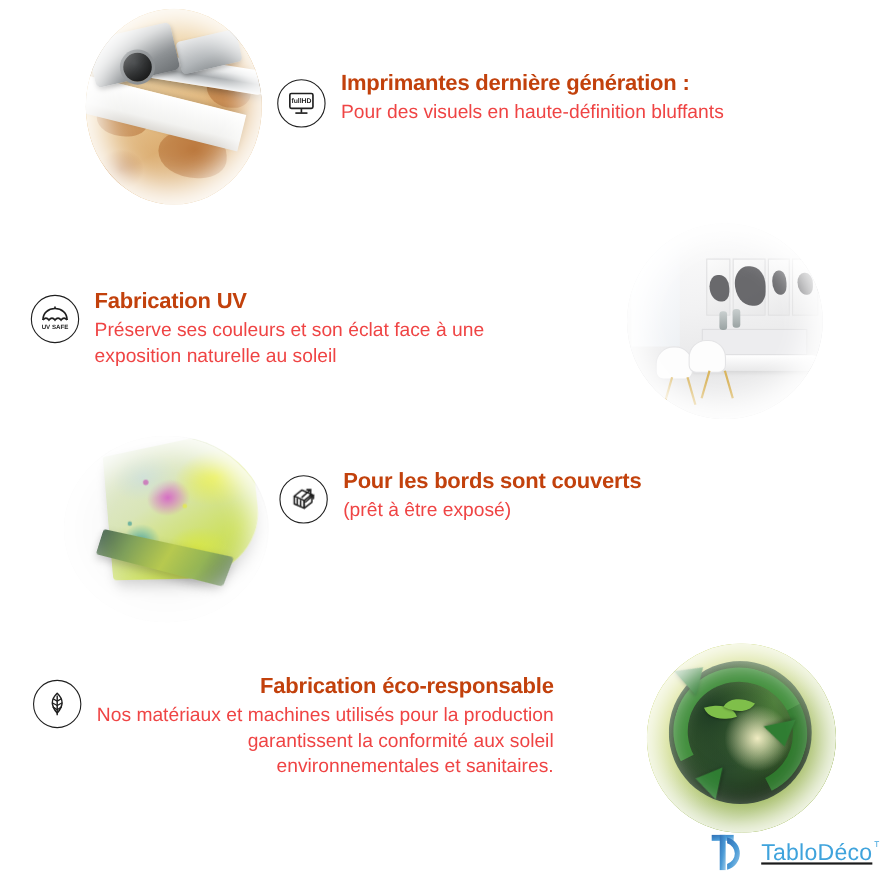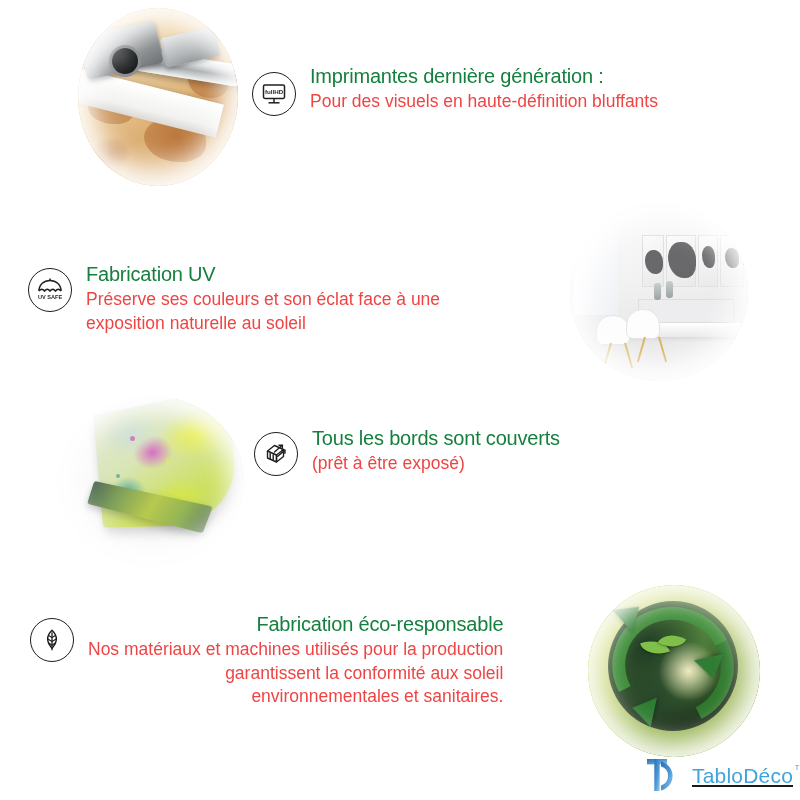--- a/index.html
+++ b/index.html
@@ -173,22 +173,22 @@
   }
 
   
   .feature { position:absolute; display:flex; align-items:flex-start; }
   .ficon {
     flex:0 0 auto; width:44px; height:44px; border-radius:50%;
     border:1.7px solid #1f1f1f; display:flex; align-items:center; justify-content:center;
   }
   .ftext { padding-left:14px; }
   .ftitle {
-    font-size:20px; font-weight:normal; letter-spacing:-0.2px;
-    color:#15803d; line-height:1.22; white-space:nowrap;
+    font-size:20px; font-weight:bold; letter-spacing:-0.2px;
+    color:#c2410c; line-height:1.22; white-space:nowrap;
   }
   .fdesc {
     font-size:17.5px; font-weight:normal; color:#ef4444;
     line-height:1.34; margin-top:2px;
   }
   .fdesc div { white-space:nowrap; }
 
   #feat-fullhd  { left:252px; top:64px;  }
   #feat-uv      { left:28px;  top:262px; }
   #feat-edges   { left:254px; top:426px; }
@@ -326,21 +326,21 @@
         </g>
         <g fill="none" stroke="#1f1f1f" stroke-width="1.4" stroke-linecap="round">
           <path d="M13.5 13 L21 6.5"></path>
             <path d="M18 6.2 L21.4 6.1 L21.3 9.6"></path>
           <path d="M16.8 17.2 L23.6 11.4"></path>
             <path d="M20.8 11.2 L24 11.1 L23.9 14.3"></path>
         </g>
       </svg>
     </div>
     <div class="ftext">
-      <div class="ftitle">Tous les bords sont couverts</div>
+      <div class="ftitle">Pour les bords sont couverts</div>
       <div class="fdesc">
         <div>(prêt à être exposé)</div>
       </div>
     </div>
   </div>
 
   <div class="feature" id="feat-eco">
     <div class="ficon">
       <svg width="30" height="30" viewBox="0 0 30 30" aria-hidden="true">
         <path d="M15 5.2 C20.2 10.2 21.8 15.6 15 23.2 C8.2 15.6 9.8 10.2 15 5.2 Z" fill="none" stroke="#1f1f1f" stroke-width="1.4" stroke-linejoin="round"></path>

